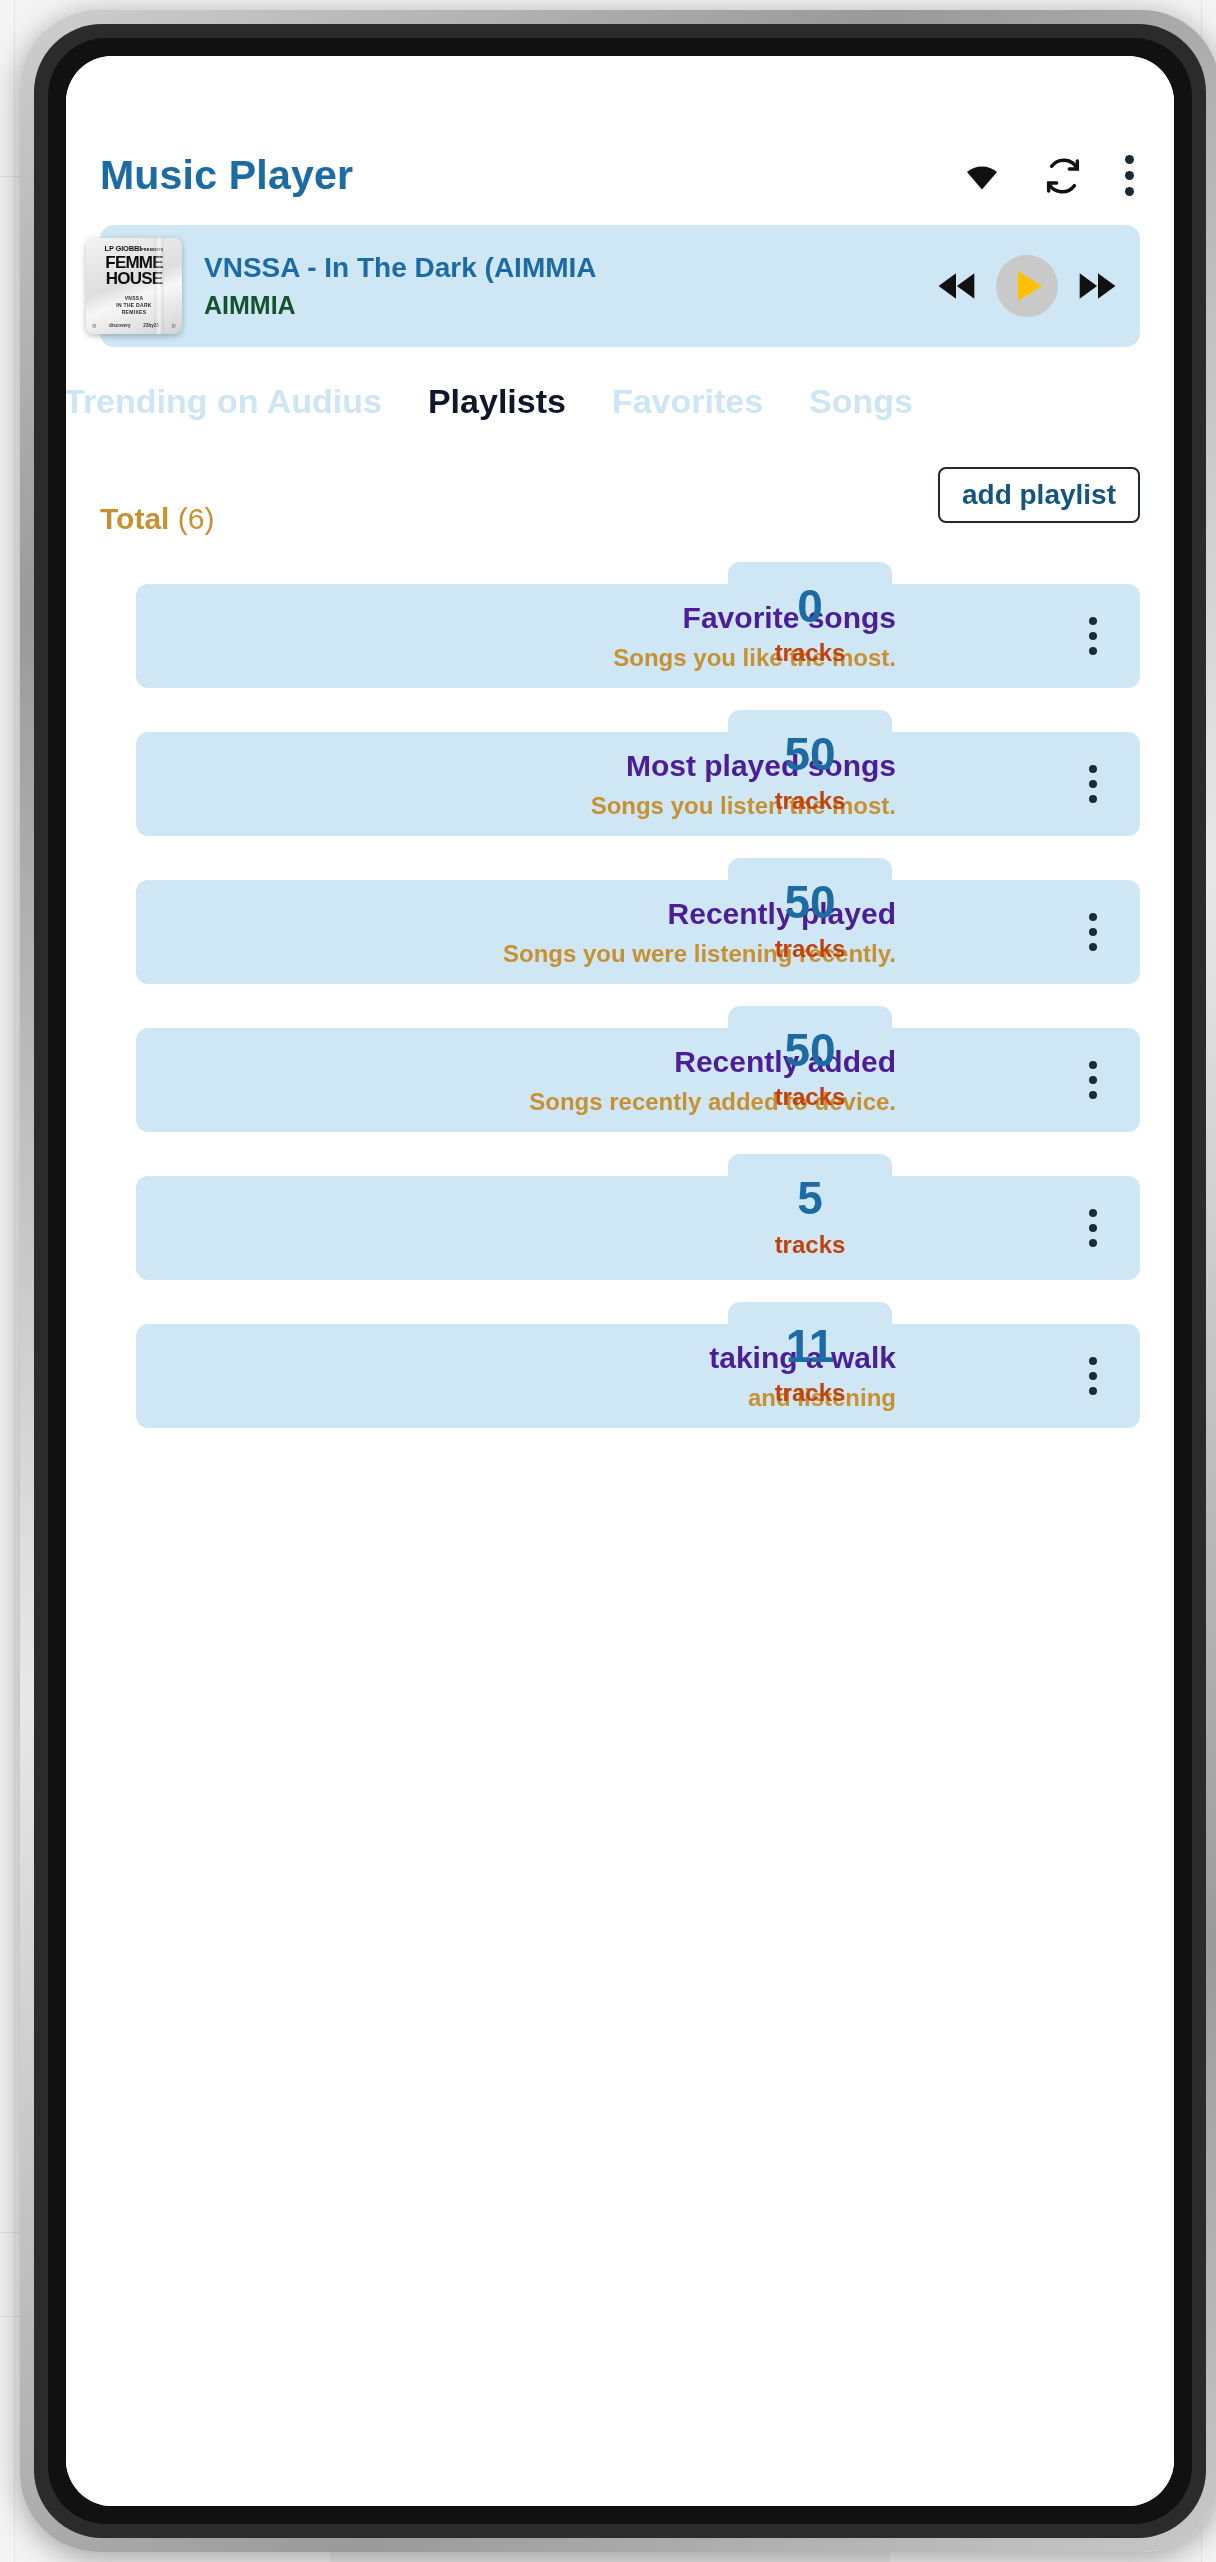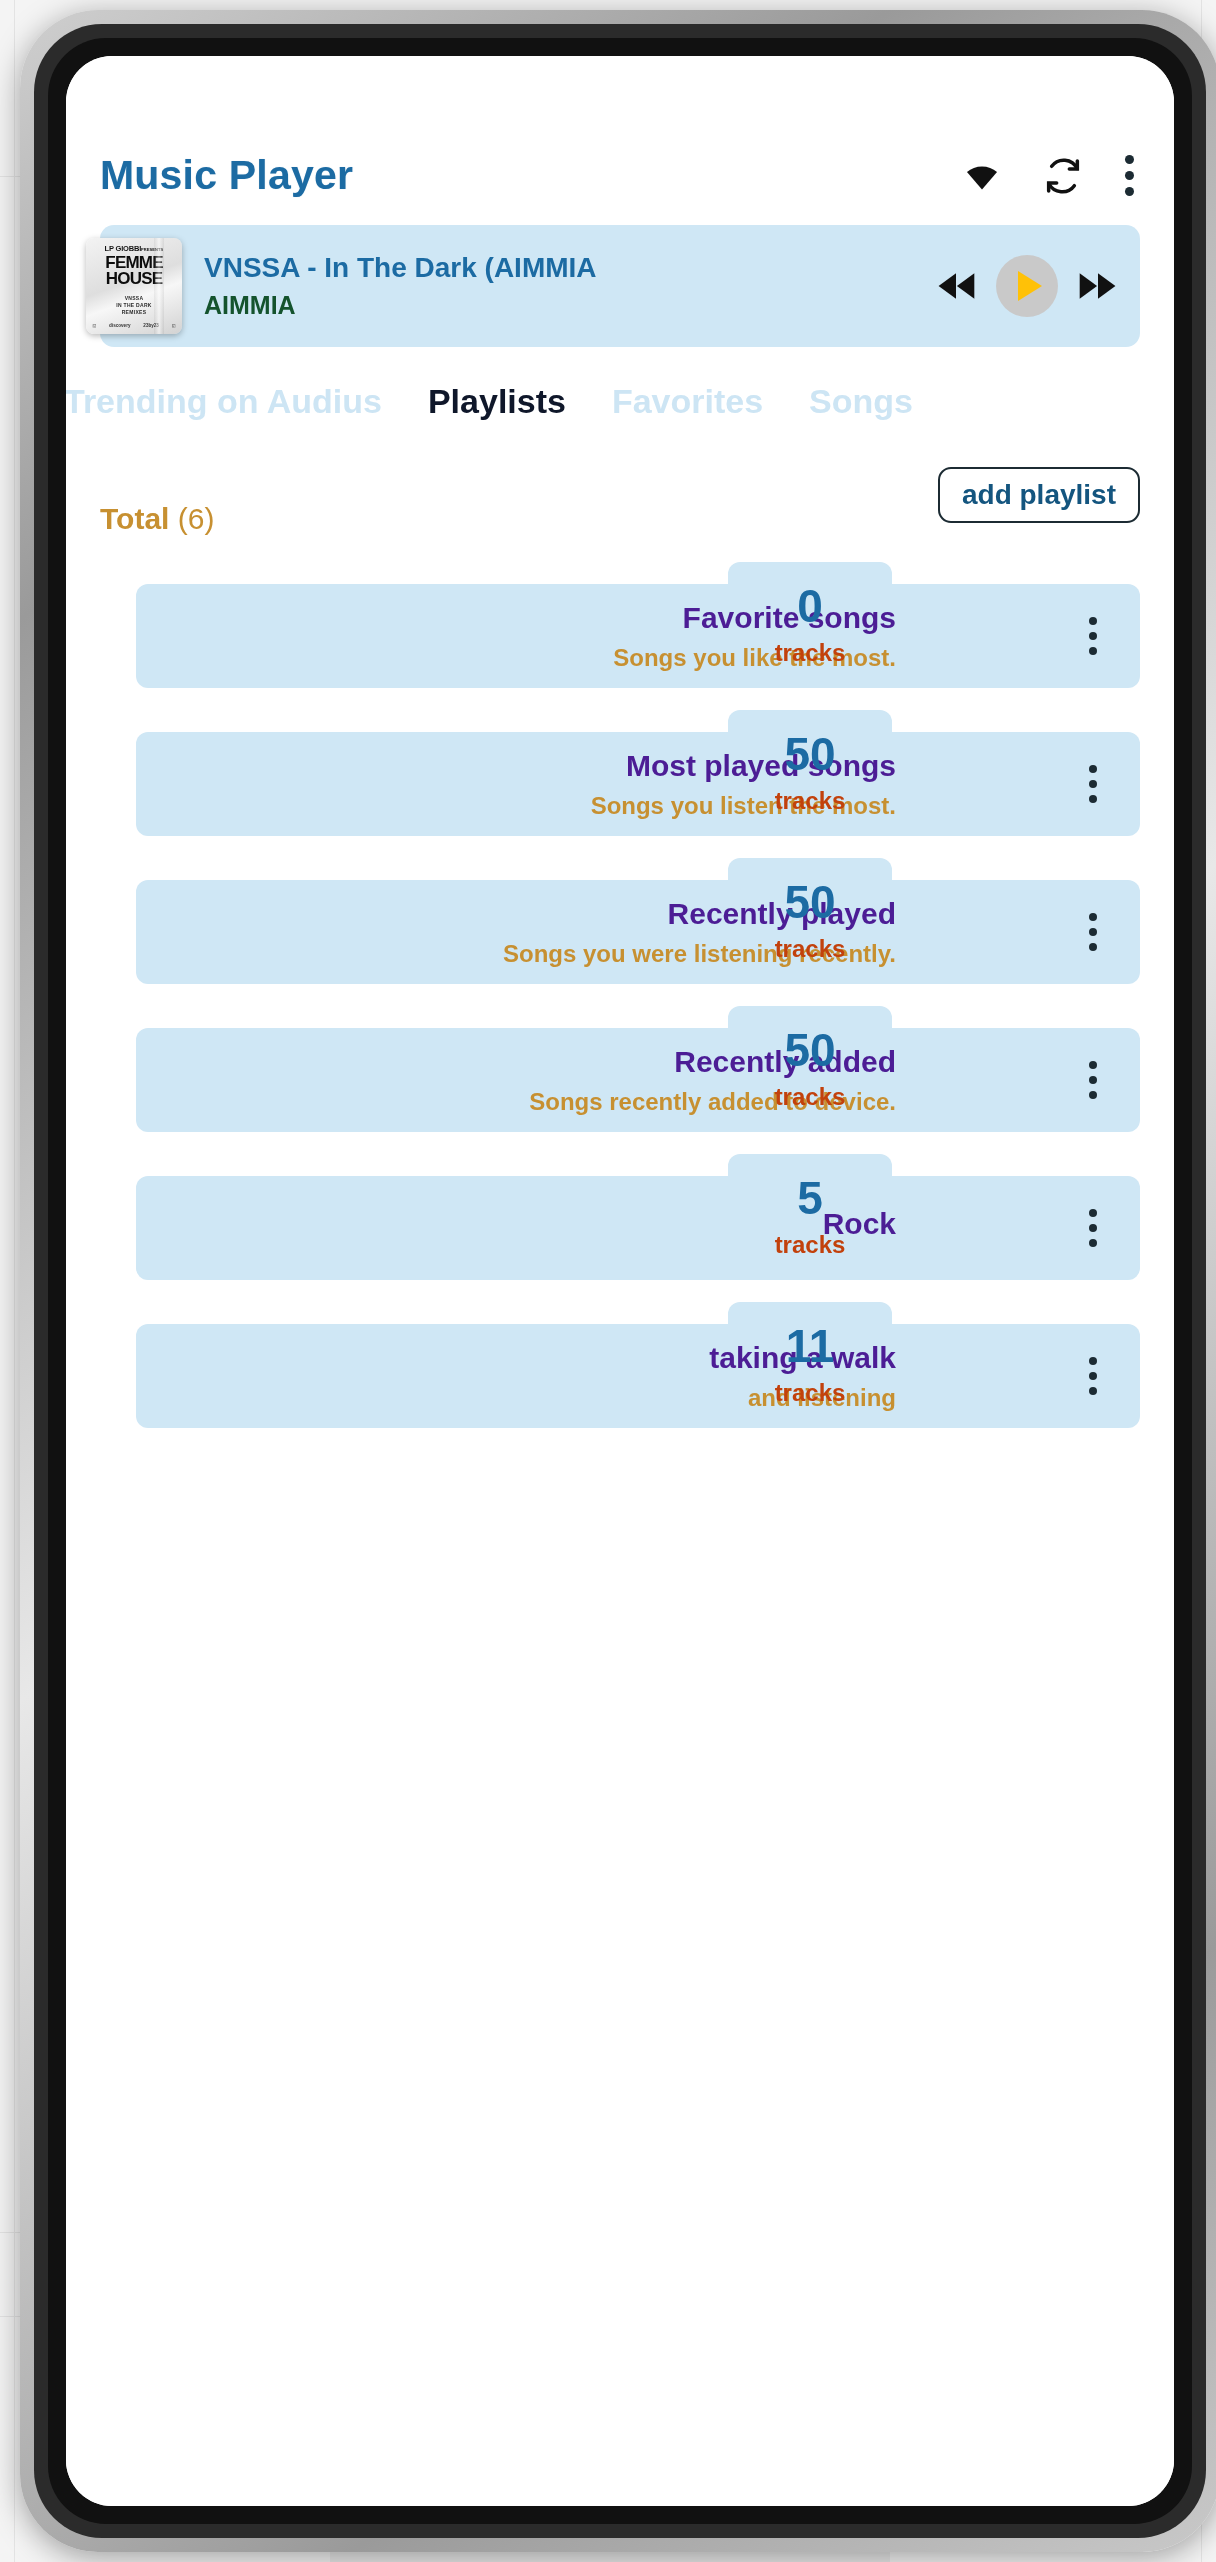--- a/index.html
+++ b/index.html
@@ -144,21 +144,21 @@
   .tab.clip-left { margin-left:-18px; }
 
   
   .total-row {
     display:flex; align-items:center; justify-content:space-between;
     margin: 34px 34px 0 34px;
   }
   .total-txt { font-size:30px; font-weight:700; color:#c79031;margin-top:48px; }
   .total-txt .count { font-weight:400; color:#c79031; }
   .add-btn {
-    border:2px solid #1c2b33; border-radius:13px;
+    border:2px solid #1c2b33; border-radius:8px;
     padding: 12px 22px; font-size:28px; font-weight:700; color:#14557f;
     background:#fff; line-height:1;
   }
 
   
   .list { margin-top: 26px; padding: 0 34px; }
   .card {
     position:relative; height: 126px; margin-bottom: 22px;
   }
   .card-bg {
@@ -382,24 +382,20 @@
                     <span></span>
                     <span></span>
                     <span></span>
                   </div>
             </div>
           </div>
 
           <div class="card">
             <div class="card-tab"></div>
             <div class="card-bg"></div>
-            <div class="card-texts">
-              <div class="card-title">Rock</div>
-              <div class="card-desc"></div>
-            </div>
             <div class="card-count">
               <div class="count-num">5</div>
               <div class="count-lbl">tracks</div>
             </div>
             <div class="card-menu">
               <div class="dots">
                     <span></span>
                     <span></span>
                     <span></span>
                   </div>

